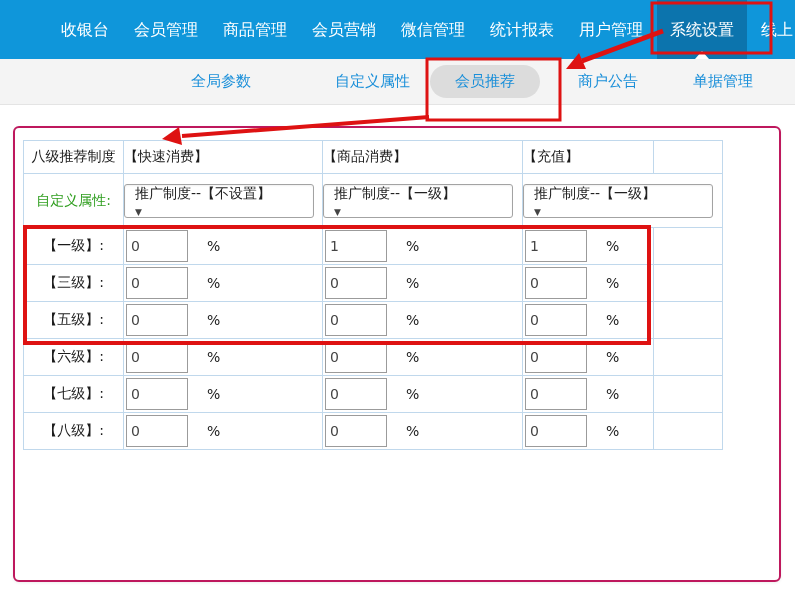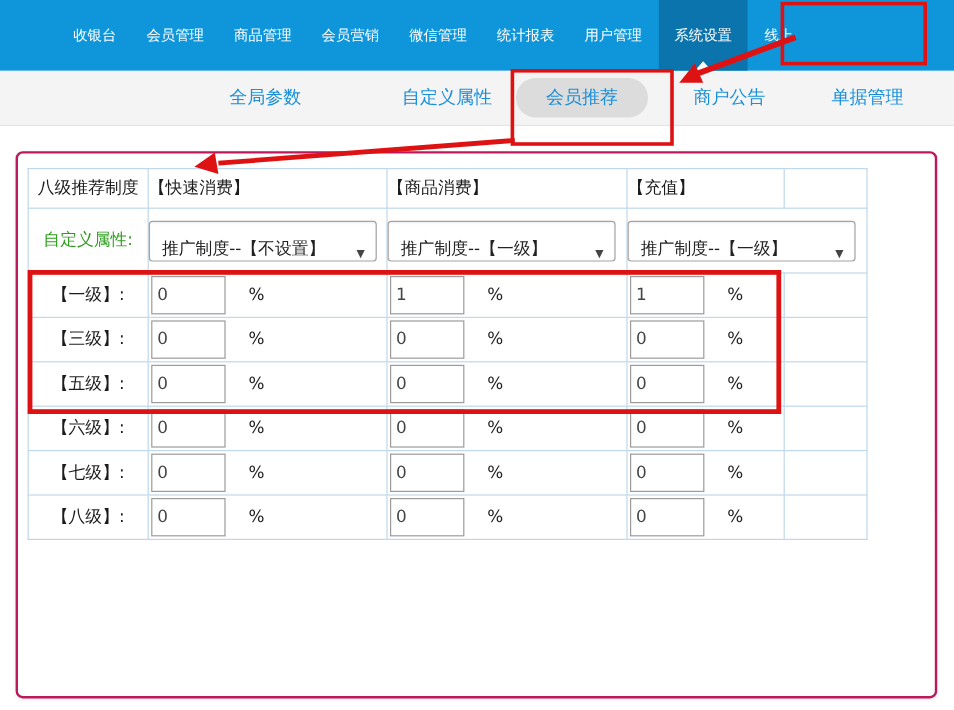--- a/index.html
+++ b/index.html
@@ -8,21 +8,21 @@
     font-family: "DejaVu Sans", "Liberation Sans", sans-serif;
     background:#fff; position:relative; overflow:hidden;
   }
 
   
   .topnav {
     height:59px; background:#0f96da; display:flex; align-items:stretch;
     padding-left:50px; gap:3px; overflow:hidden; white-space:nowrap;
   }
   .topnav .nav-item {
-    color:#fff; font-size:12px; line-height:59px; padding:0 11px;
+    color:#fff; font-size:16px; line-height:59px; padding:0 11px;
     position:relative; cursor:pointer; flex:0 0 auto;
   }
   .topnav .nav-item.active { background:#0c74ad; padding:0 13px; }
   .tab-indicator {
     position:absolute; bottom:0; left:50%; margin-left:-7px;
     width:0; height:0;
     border-left:7px solid transparent; border-right:7px solid transparent;
     border-bottom:8px solid #ffffff;
   }
 
@@ -61,23 +61,24 @@
   td.c-center { text-align:center; }
   td.c-htext  { padding-left:2px; }
   td.c-sel    { padding-left:3px; }
   td.ghost    { border:none; }
 
   .green-label { color:#2f9e1f; text-align:center; line-height:1.6; padding:0 8px; }
 
   .selbox {
     width:190px; height:34px; background:#fff;
     border:1px solid #a3a3a3; border-radius:3px;
-    display:inline-flex; align-items:flex-end; justify-content:space-between;
+    display:inline-flex; align-items:flex-start; justify-content:space-between;
     padding:0 9px 0 10px; cursor:pointer; color:#222;
     box-shadow:inset 0 1px 2px rgba(0,0,0,0.06);
+    flex-direction:column;
   }
   .selbox .arrow { font-size:9px; color:#444; }
 
   input.pct {
     width:62px; height:32px; margin-left:2px; padding-left:4px;
     border:1px solid #9b9b9b; font-size:14px; color:#444;
     font-family:inherit; background:#fff;
   }
   .pctsign { margin-left:19px; color:#222; }
 

